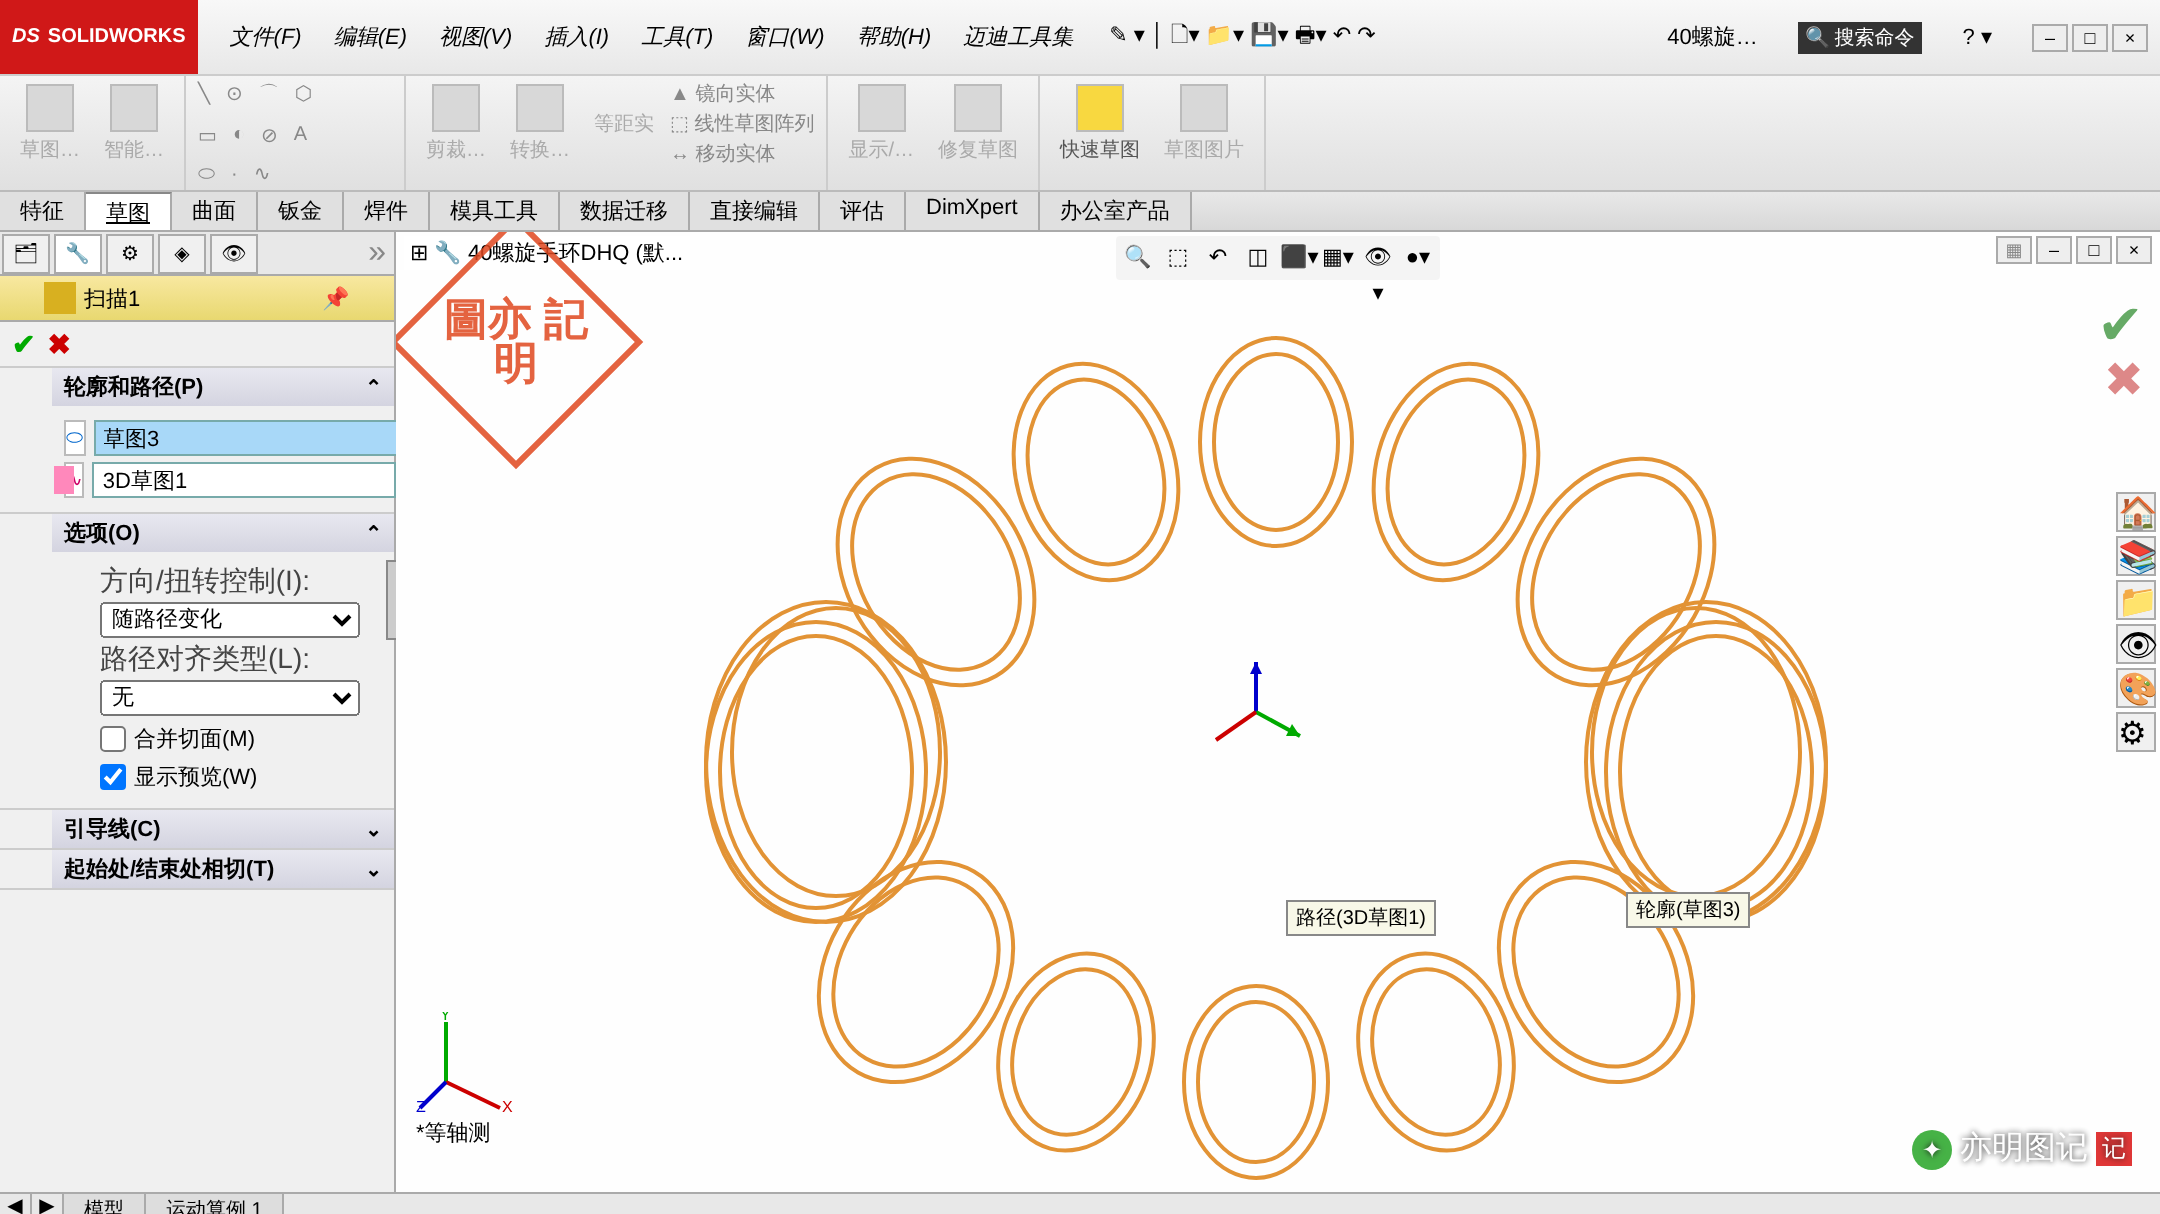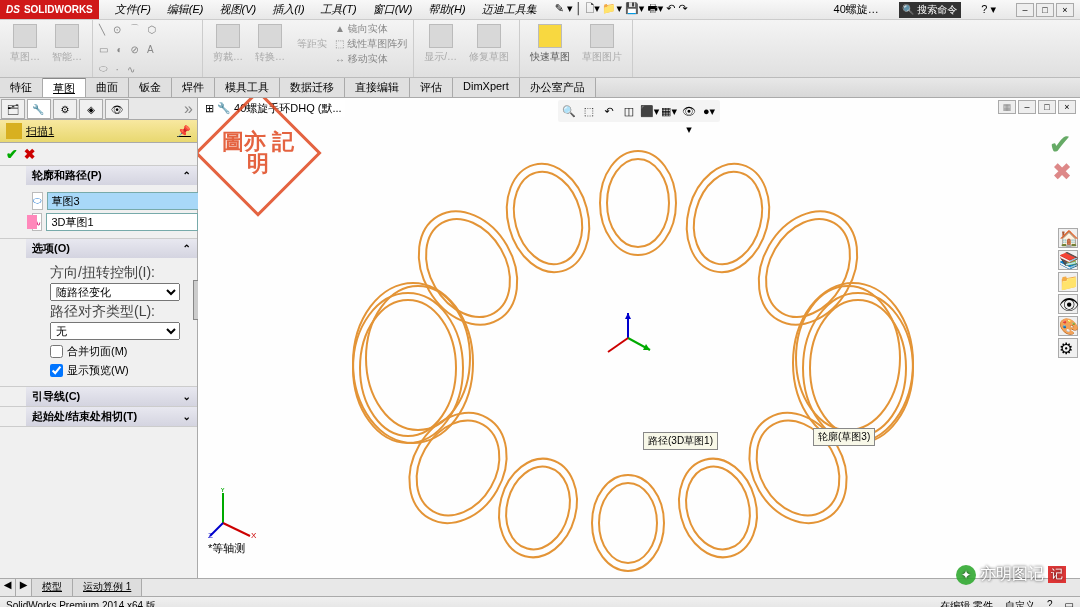--- a/index.html
+++ b/index.html
@@ -1,19 +1,19 @@
 <!DOCTYPE html>
 <html><head>
   <meta charset="utf-8">
   <style>
     * { box-sizing: border-box; margin: 0; padding: 0; font-family: "Microsoft YaHei", Arial, sans-serif; }
     body { width: 1080px; height: 607px; overflow: hidden; background: #fff; position: relative; }
     
     
-    .titlebar { height: 20px; background: linear-gradient(#f8f8f8, #e8e8e8); border-bottom: 1px solid #ccc; display: flex; align-items: center; font-size: 11px; }
+    .titlebar { height: 38px; background: linear-gradient(#f8f8f8, #e8e8e8); border-bottom: 1px solid #ccc; display: flex; align-items: center; font-size: 11px; }
     .logo { background: #d01818; color: white; padding: 2px 6px; font-weight: bold; font-size: 10px; display: flex; align-items: center; height: 100%; }
     .logo-ds { font-style: italic; margin-right: 4px; }
     .menubar { display: flex; margin-left: 8px; font-style: italic; }
     .menuitem { padding: 2px 8px; cursor: pointer; }
     .title-tool { margin-left: 10px; display: flex; align-items: center; gap: 2px; }
     .tb-right { margin-left: auto; display: flex; align-items: center; gap: 20px; padding-right: 6px; }
     .search-box { background: #333; color: #fff; font-size: 10px; padding: 1px 4px; display: flex; align-items: center; gap: 2px; }
     .win-btns { display: flex; gap: 2px; }
     .win-btn { width: 18px; height: 14px; border: 1px solid #aaa; background: #eee; font-size: 9px; text-align: center; line-height: 12px; cursor: pointer; }
     
@@ -33,21 +33,21 @@
     
     .main { display: flex; height: 480px; }
     .left-panel { width: 198px; background: #f0f0f0; border-right: 1px solid #aaa; }
     
     
     .fm-tabs { height: 22px; display: flex; border-bottom: 1px solid #aaa; background: #e8e8e8; }
     .fm-tab { width: 24px; height: 20px; border: 1px solid #aaa; margin: 1px; background: #f0f0f0; cursor: pointer; display: flex; align-items: center; justify-content: center; font-size: 10px; }
     .fm-tab.active { background: #fff; }
     
     
-    .pm-header { background: linear-gradient(#f8e8a0, #e8d870); padding: 3px 6px; font-size: 11px; display: flex; align-items: center; border-bottom: 1px solid #aaa; text-decoration: underline; }
+    .pm-header { background: linear-gradient(#f8e8a0, #e8d870); padding: 3px 22px; font-size: 11px; display: flex; align-items: center; border-bottom: 1px solid #aaa; }
     .pm-header-icon { width: 16px; height: 16px; background: #d8b020; margin-right: 4px; }
     .pm-pushpin { margin-left: auto; cursor: pointer; }
     .pm-confirm { padding: 3px 6px; display: flex; gap: 6px; border-bottom: 1px solid #ccc; }
     .pm-ok { color: #0a0; font-size: 14px; cursor: pointer; font-weight: bold; }
     .pm-cancel { color: #c00; font-size: 14px; cursor: pointer; font-weight: bold; }
     
     .pm-section { border-bottom: 1px solid #ccc; padding-left: 26px; }
     .pm-section-head { background: linear-gradient(#e8e8f0, #d4d4e0); padding: 2px 6px; font-size: 11px; font-weight: bold; display: flex; align-items: center; cursor: pointer; }
     .pm-chevron { margin-left: auto; font-size: 10px; }
     .pm-body { padding: 4px 6px; font-size: 11px; }

